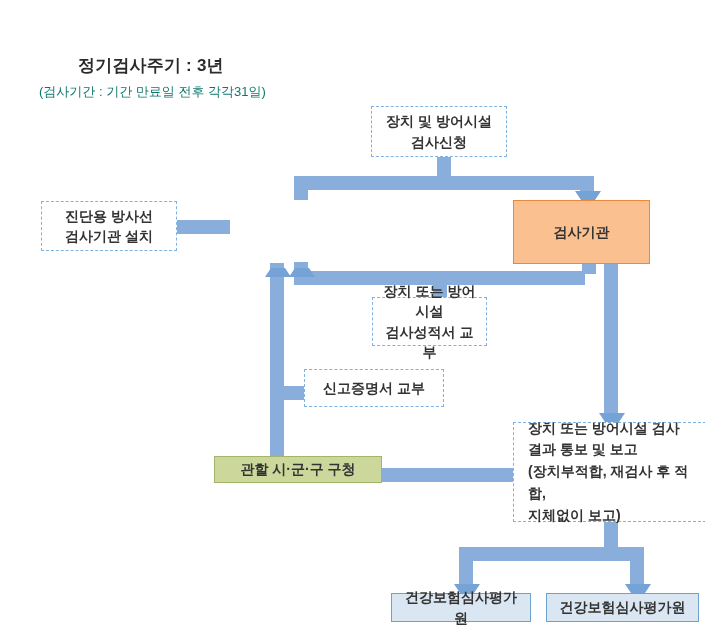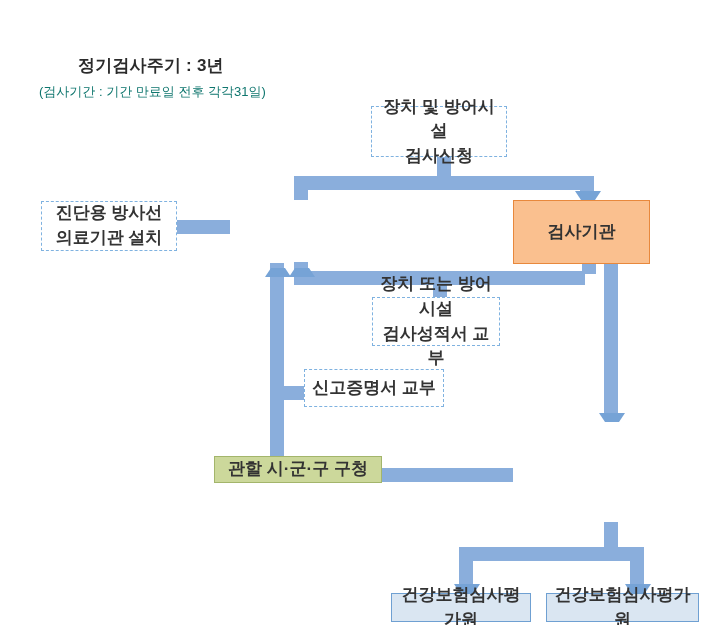--- a/index.html
+++ b/index.html
@@ -13,21 +13,21 @@
   *{margin:0;padding:7px;box-sizing:border-box;}
   html,body{background:#ffffff;}
   body{font-family:"Liberation Sans","DejaVu Sans",sans-serif;color:var(--text);}
   .canvas{position:relative;width:712px;height:625px;background:#ffffff;overflow:hidden;}
 
   .title{position:absolute;left:57px;top:33px;font-size:17px;font-weight:700;color:#2b2b2b;letter-spacing:0.2px;}
   .subtitle{position:absolute;left:18px;top:62px;font-size:13px;font-weight:400;color:#0f766e;}
 
   .node{
     position:absolute;display:flex;align-items:center;justify-content:center;
-    text-align:center;font-size:17px;font-weight:600;line-height:1.45;
+    text-align:center;font-size:14px;font-weight:600;line-height:1.45;
     white-space:pre-line;color:var(--text);background:#ffffff;
   }
   .dashed{border:1px dashed var(--dashed-border);}
   .peach{background:var(--peach-fill);border:1px solid var(--peach-border);}
   .orange{background:var(--orange-fill);border:1.5px solid var(--orange-border);}
   .green{background:var(--green-fill);border:1.5px solid var(--green-border);}
   .blue{background:var(--blue-fill);border:1.5px solid var(--blue-border);}
   .left-align{justify-content:flex-start;text-align:left;padding-left:14px;line-height:1.55;}
 
   .h,.v{position:absolute;background:var(--line);}
@@ -72,30 +72,34 @@
   <div class="h" style="left:445px;top:533px;width:174px;"></div>
   <div class="v" style="left:445px;top:533px;height:38px;"></div>
   <div class="arrow-down" style="left:440px;top:570px;"></div>
   <div class="v" style="left:616px;top:533px;height:38px;"></div>
   <div class="arrow-down" style="left:611px;top:570px;"></div>
 
   <div class="node dashed" style="left:357px;top:92px;width:136px;height:51px;">장치 및 방어시설
 검사신청</div>
 
   <div class="node dashed" style="left:27px;top:187px;width:136px;height:50px;">진단용 방사선
-의료기관 설치</div>
+검사기관 설치</div>
 
 
   <div class="node orange" style="left:499px;top:186px;width:137px;height:64px;">검사기관</div>
 
-  <div class="node dashed" style="left:358px;top:283px;width:128px;height:49px;">장치 또는 방어시설
+  <div class="node dashed" style="left:358px;top:283px;width:115px;height:49px;">장치 또는 방어시설
 검사성적서 교부</div>
 
   <div class="node dashed" style="left:290px;top:355px;width:140px;height:38px;">신고증명서 교부</div>
 
   <div class="node green" style="left:200px;top:442px;width:168px;height:27px;">관할 시·군·구 구청</div>
 
+  <div class="node dashed left-align" style="left:499px;top:408px;width:198px;height:100px;">장치 또는 방어시설 검사
+결과 통보 및 보고
+(장치부적합, 재검사 후 적합,
+지체없이 보고)</div>
 
   <div class="node blue" style="left:377px;top:579px;width:140px;height:29px;">건강보험심사평가원</div>
 
   <div class="node blue" style="left:532px;top:579px;width:153px;height:29px;">건강보험심사평가원</div>
 
 </div>
 
 </body></html>

